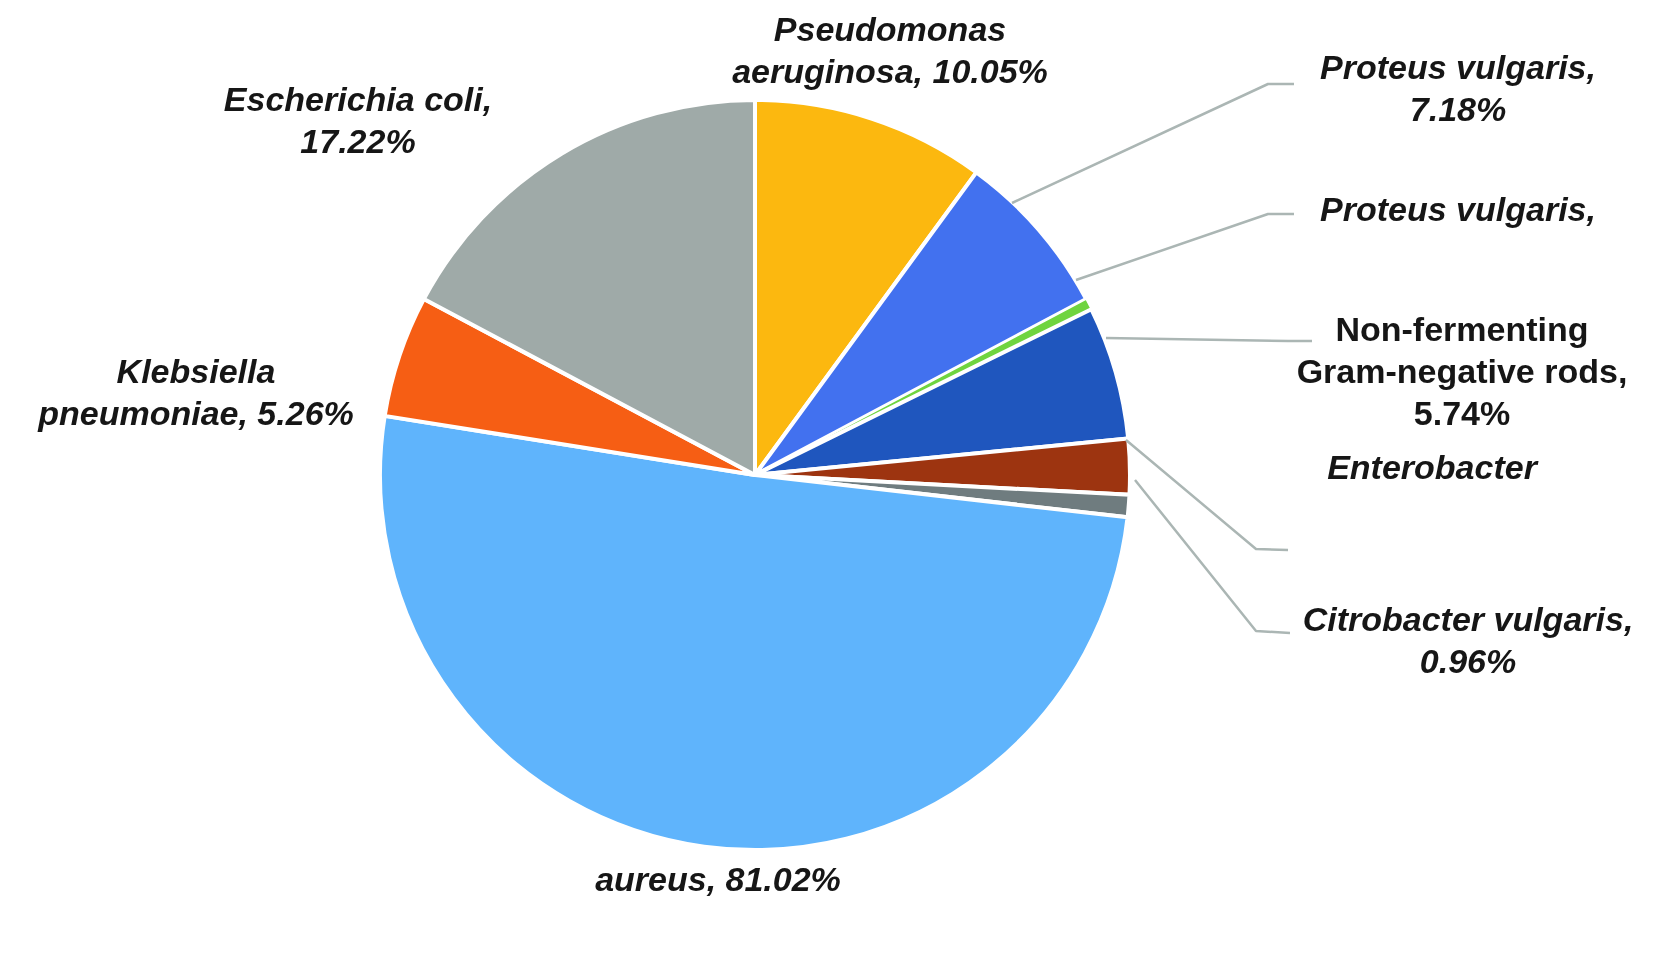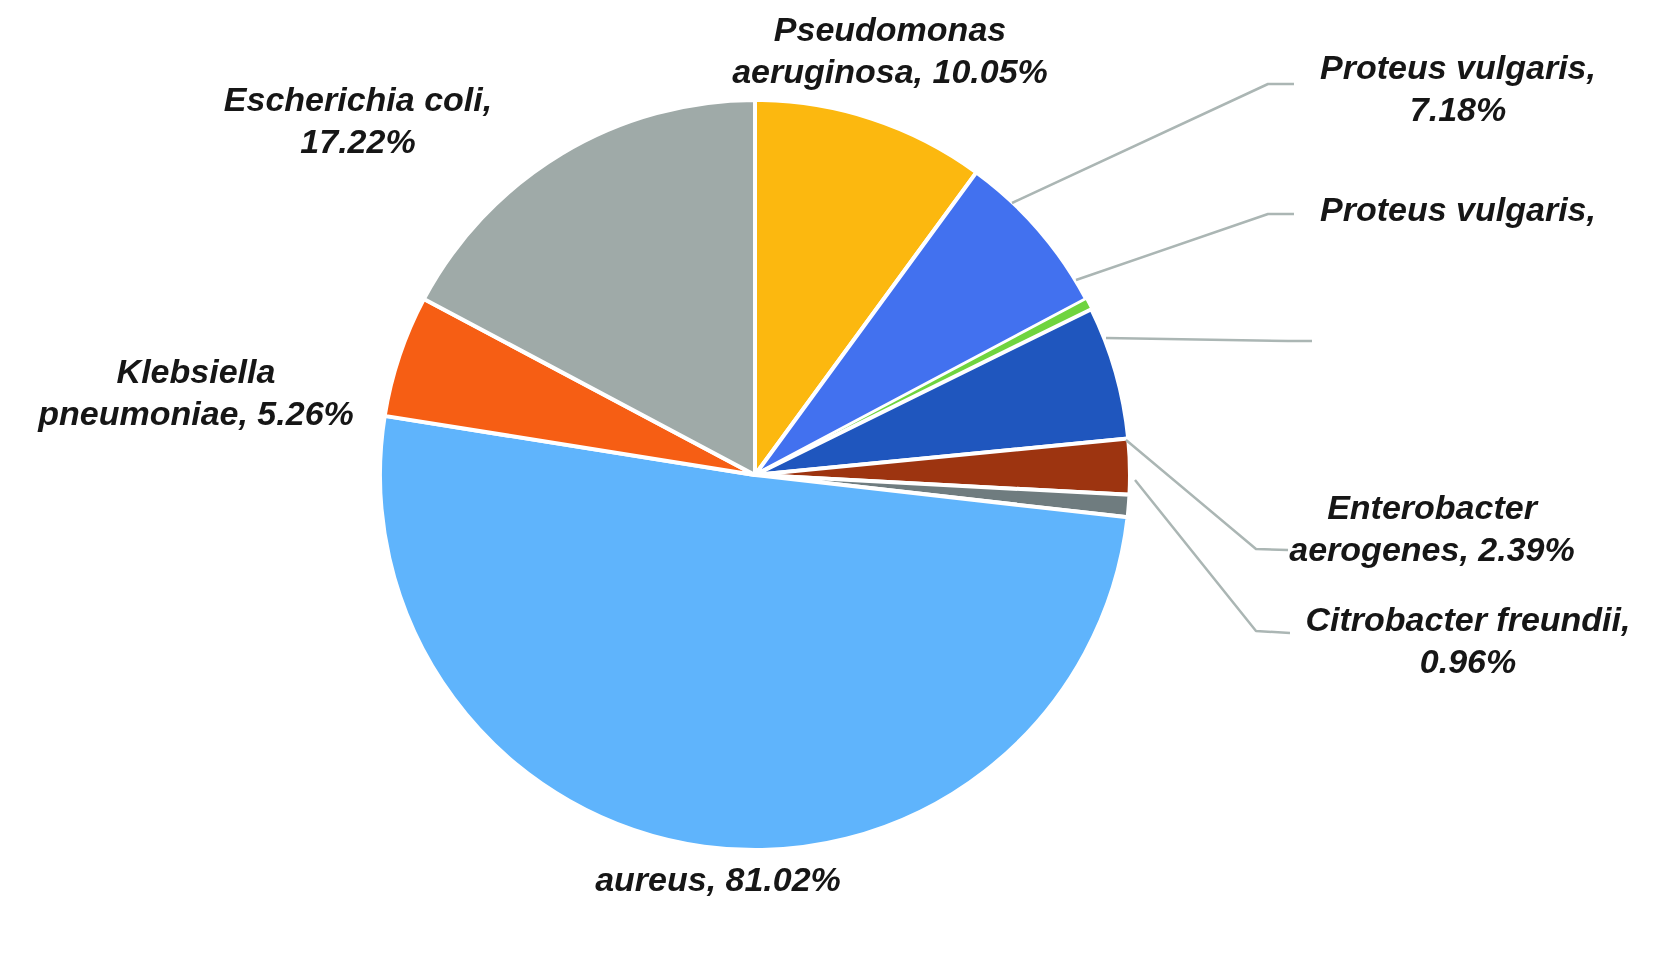--- a/index.html
+++ b/index.html
@@ -24,21 +24,21 @@
     letter-spacing:0px;
   }
   .lbl.roman { font-style:normal; }
   .pos-pa { left:890px;  top:8px;   }
   .pos-ec { left:358px;  top:78px;  }
   .pos-kp { left:196px;  top:350px; }
   .pos-sa { left:718px;  top:858px; }
   .pos-pm { left:1458px; top:46px;  }
   .pos-pv { left:1458px; top:188px; }
   .pos-nf { left:1462px; top:308px; }
-  .pos-ea { left:1432px; top:486px; }
+  .pos-ea { left:1432px; top:446px; }
   .pos-cf { left:1468px; top:598px; }
   .leader { fill:none; stroke-width:2.5px; stroke-linejoin:round; stroke-linecap:butt; }
 </style>
 </head>
 <body>
 
 <div id="canvas">
 
   <svg id="chart-svg" viewBox="0 0 1677 961" xmlns="http://www.w3.org/2000/svg">
     <g id="pie-slices">
@@ -82,24 +82,28 @@
 
   <div class="lbl pos-pm">
     <div>Proteus vulgaris,</div>
     <div>7.18%</div>
   </div>
 
   <div class="lbl pos-pv">
     <div>Proteus vulgaris,</div>
   </div>
 
+  <div class="lbl roman pos-nf">
+    <div>Non-fermenting</div>
+    <div>Gram-negative rods,</div>
+    <div>5.74%</div>
+  </div>
 
   <div class="lbl pos-ea">
     <div>Enterobacter</div>
-    <div>aerogenes, 2.39%</div>
   </div>
 
   <div class="lbl pos-cf">
-    <div>Citrobacter freundii,</div>
+    <div>Citrobacter vulgaris,</div>
     <div>0.96%</div>
   </div>
 
 </div>
 
 </body></html>

